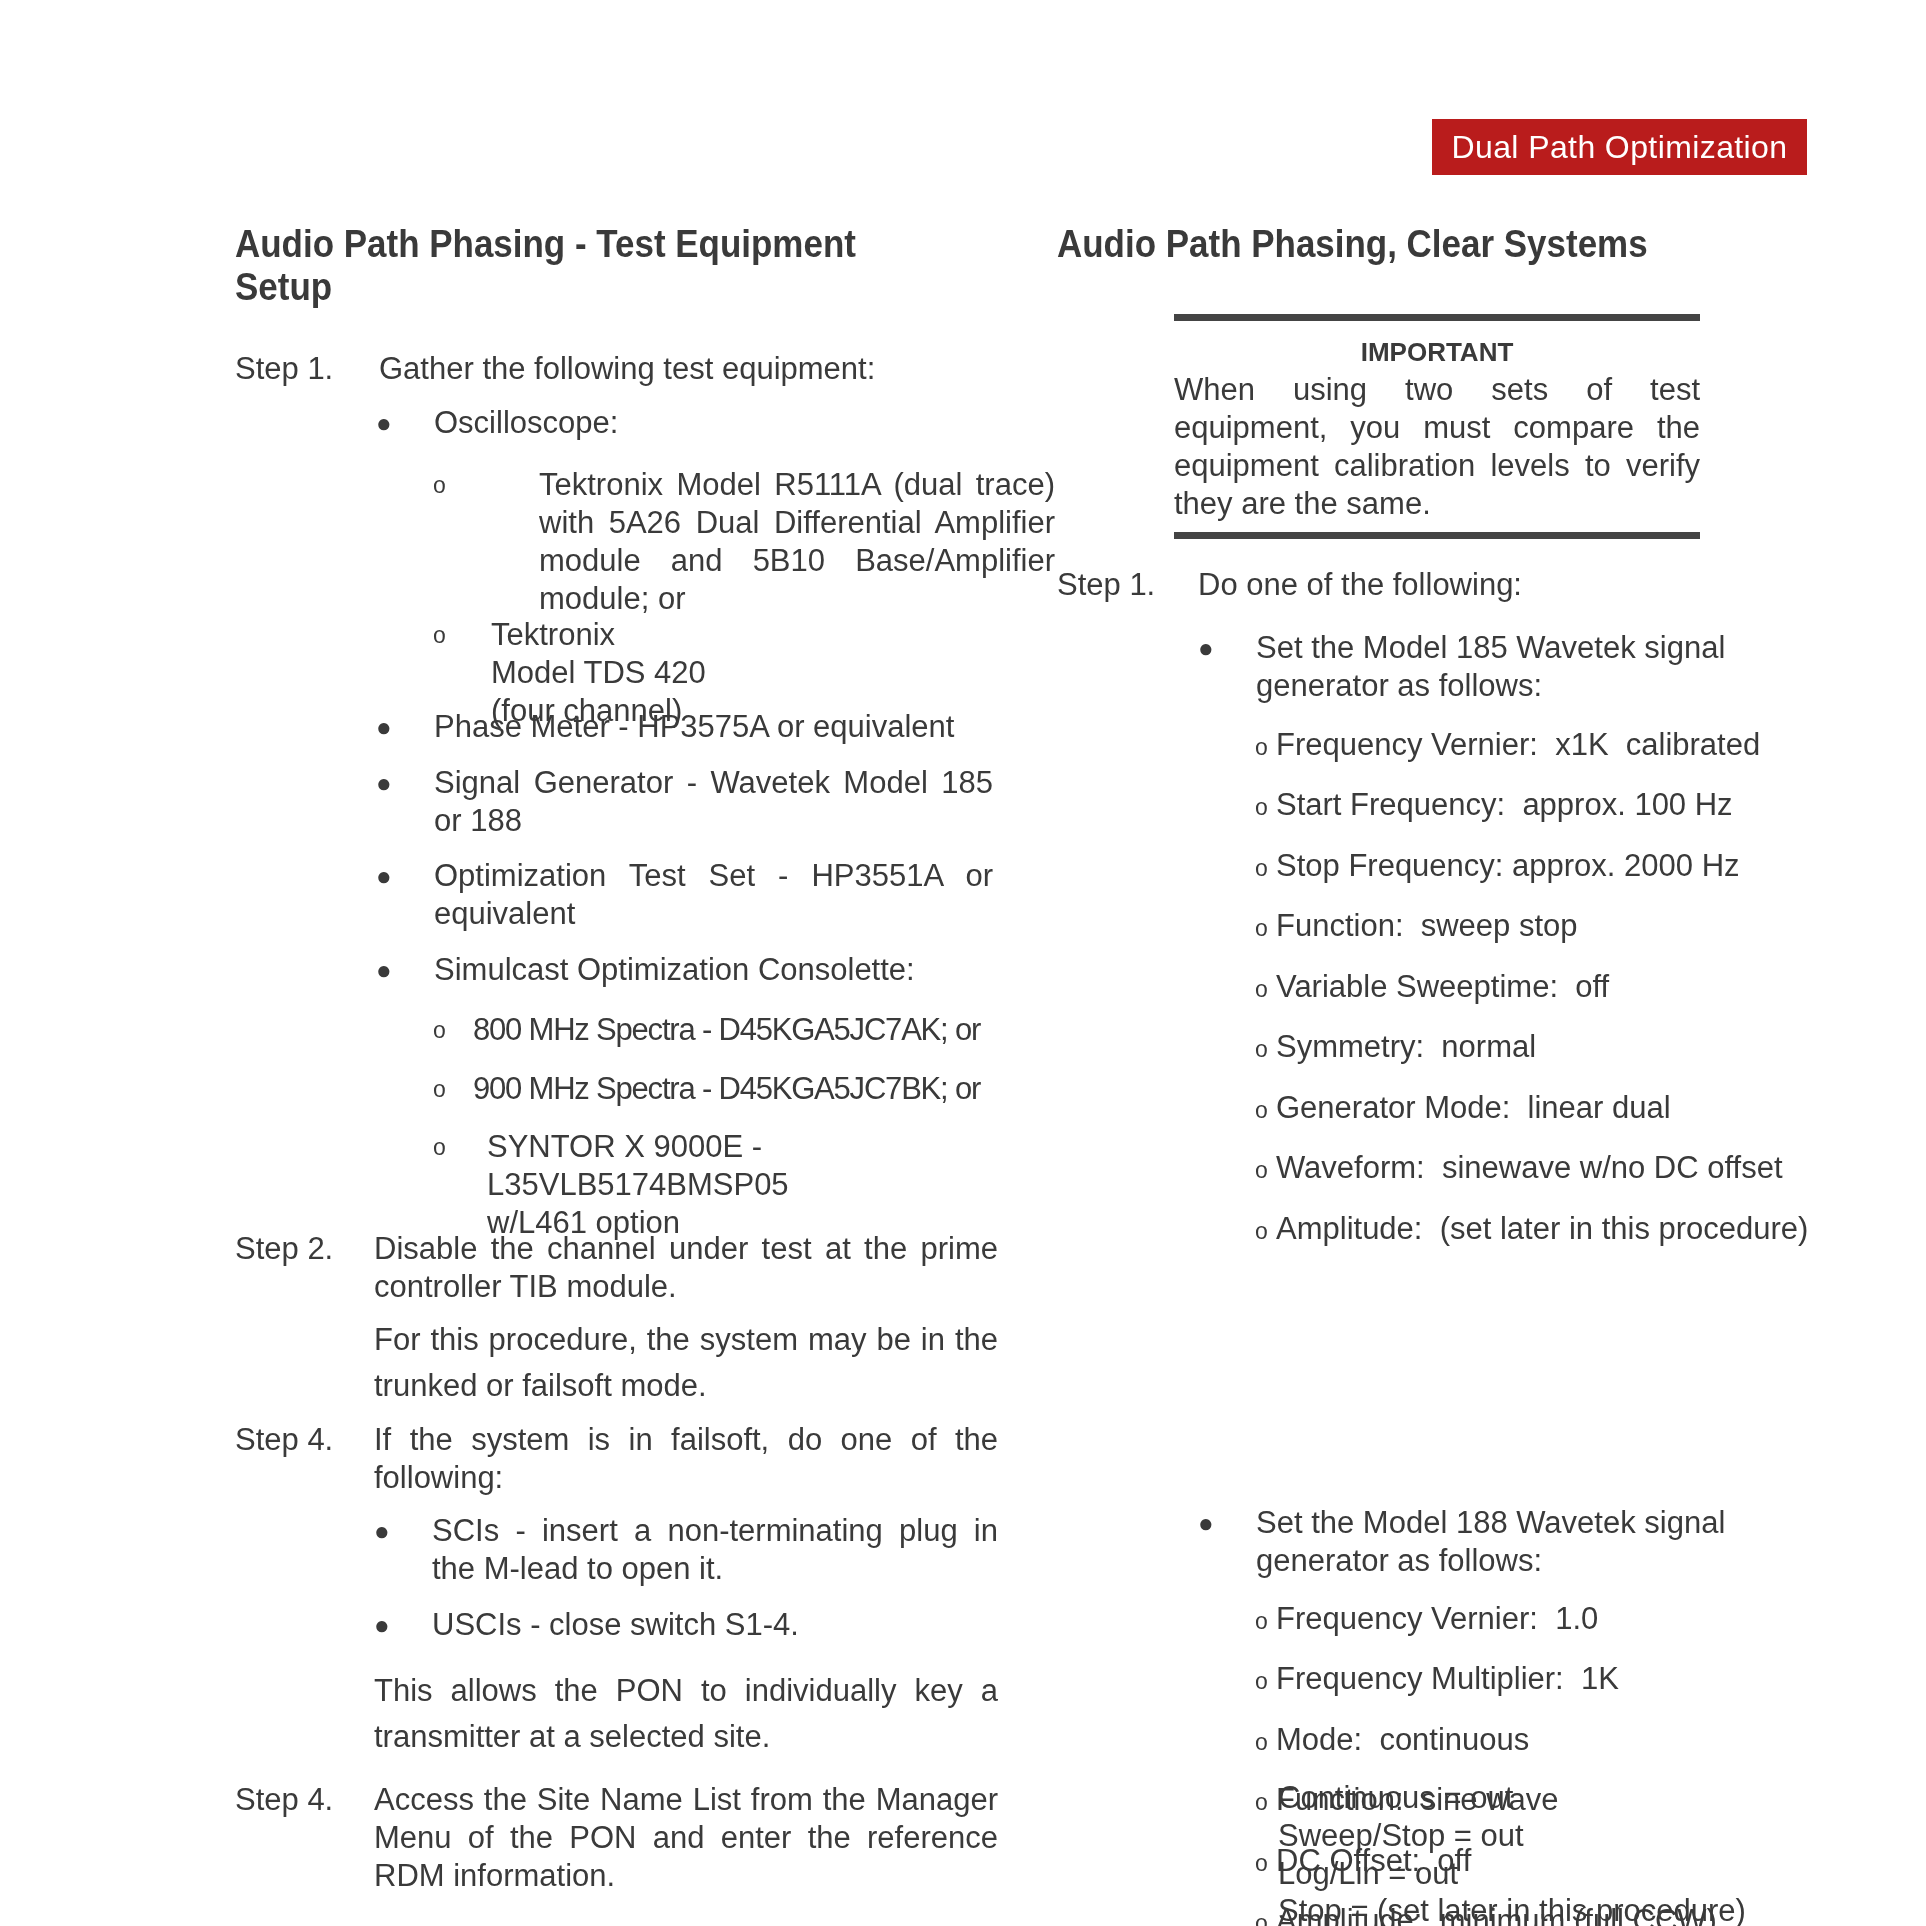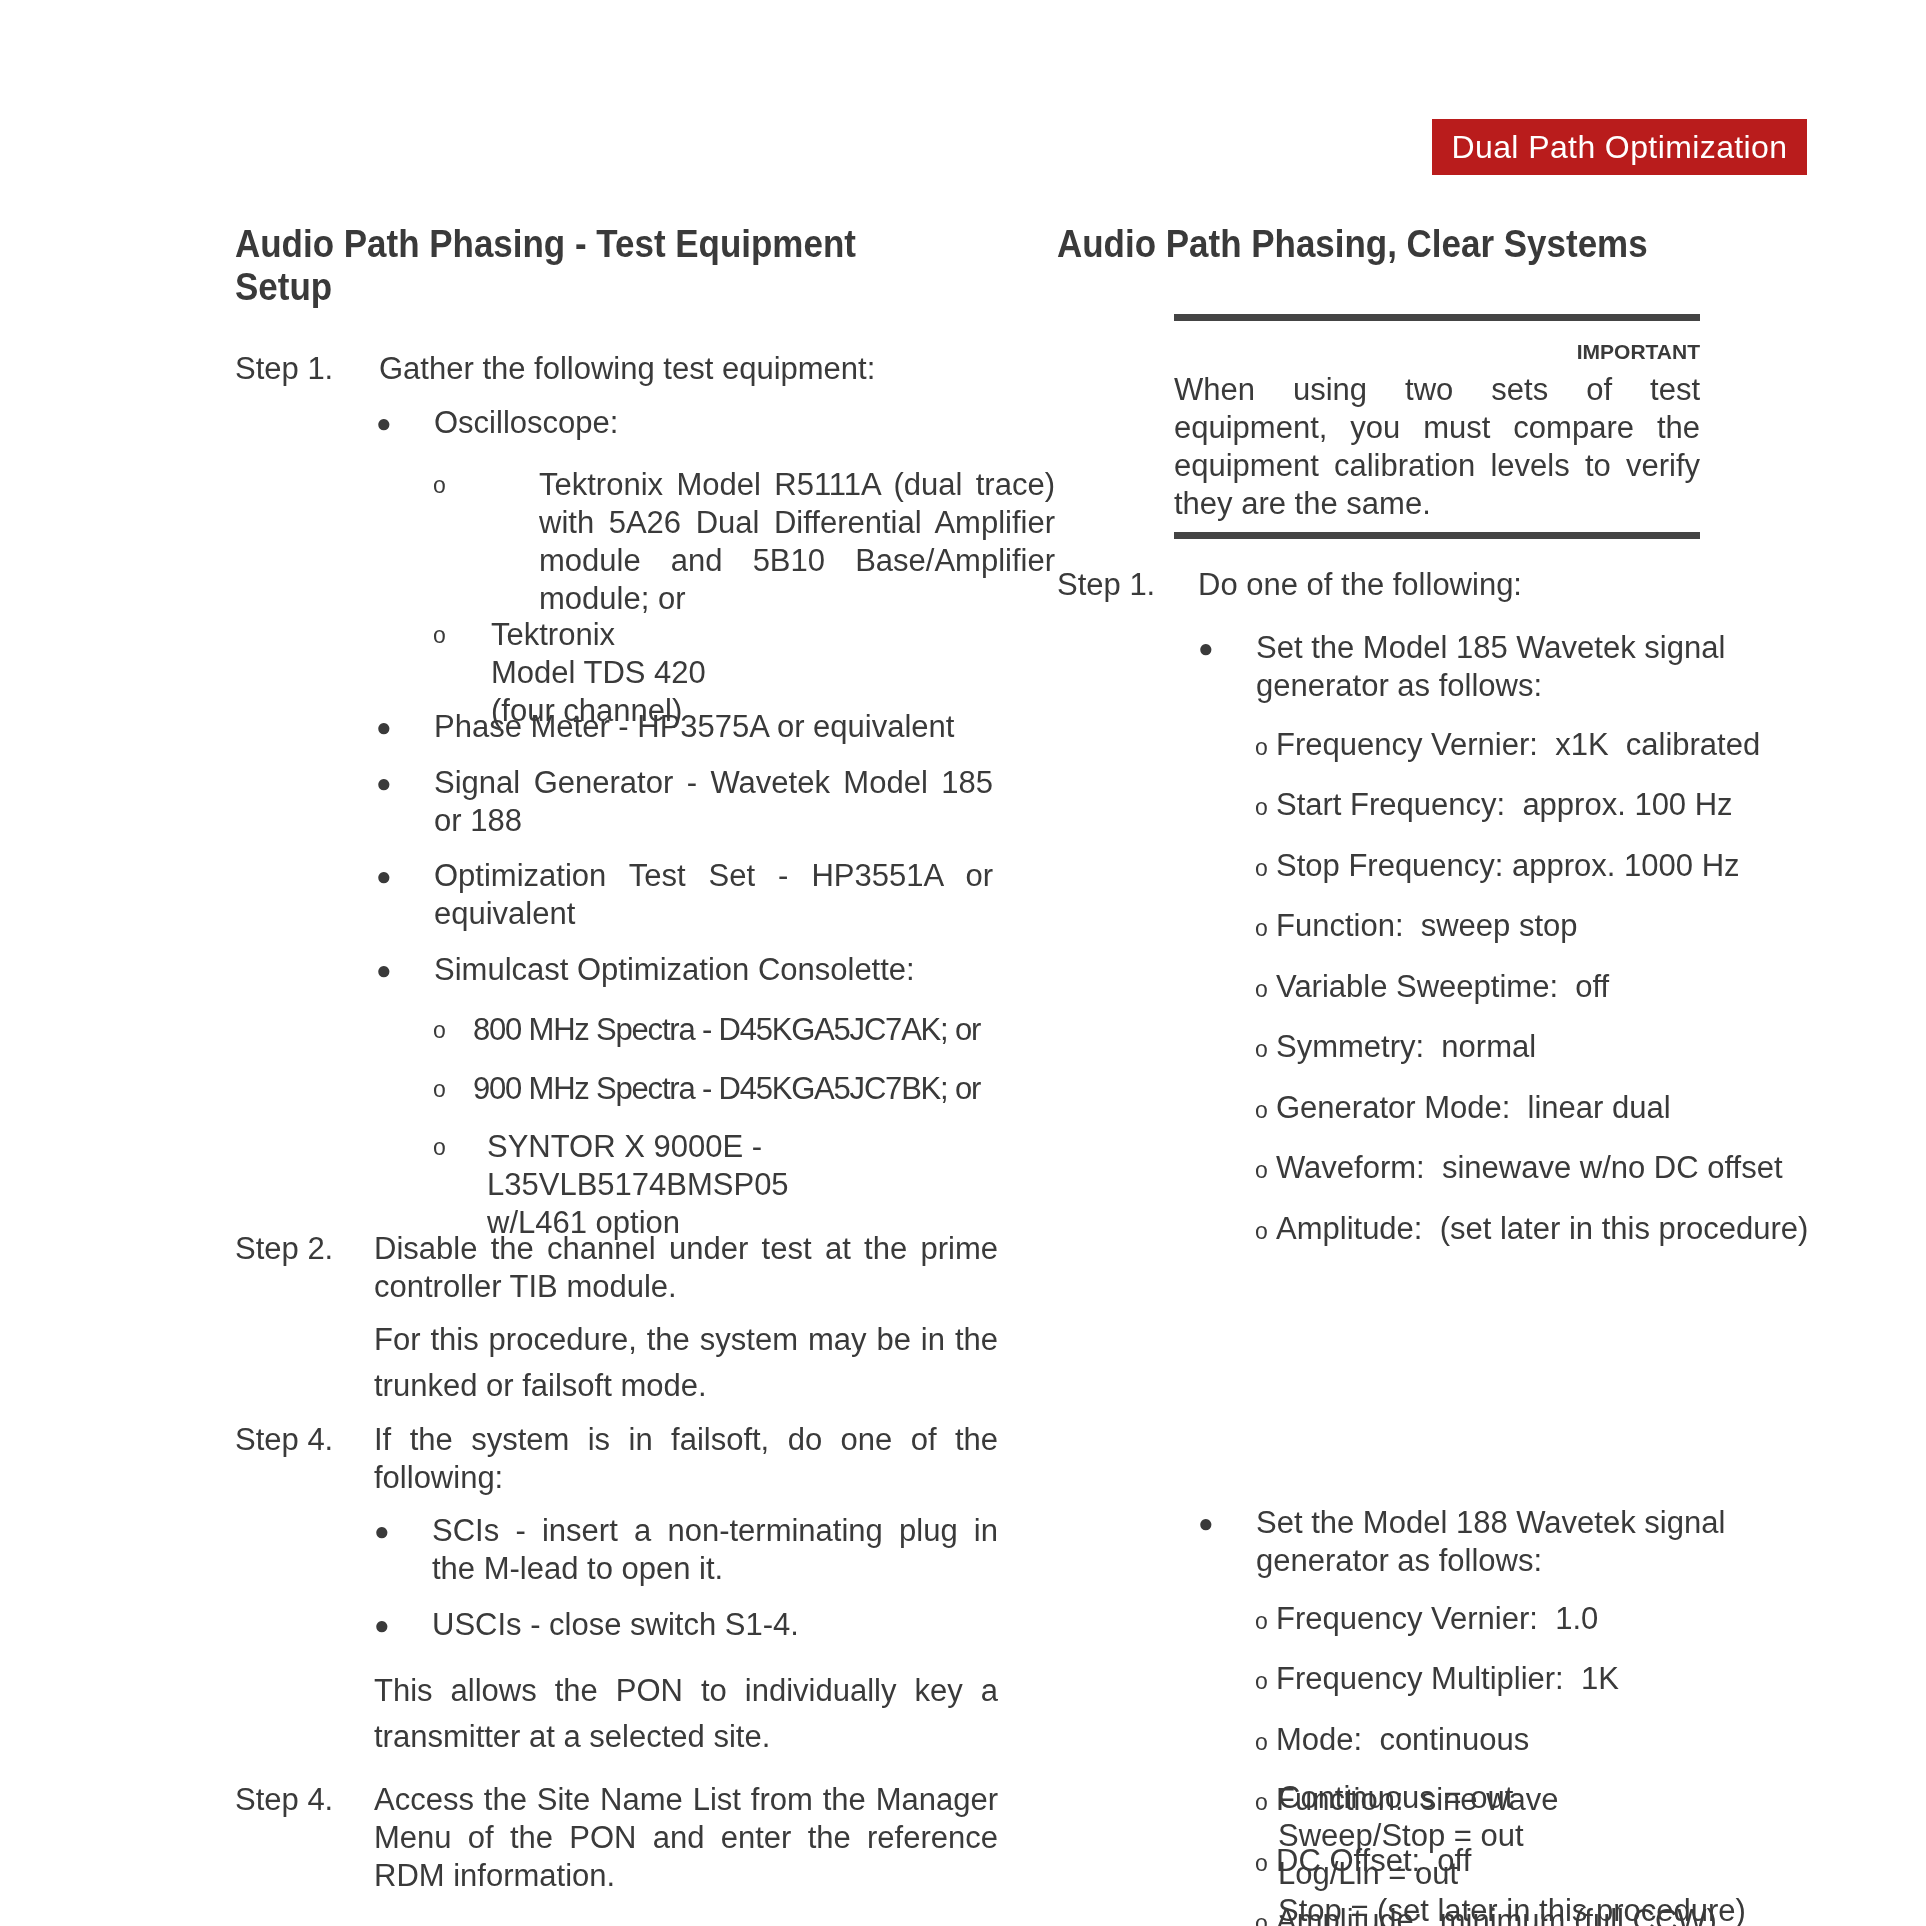--- a/index.html
+++ b/index.html
@@ -23,21 +23,21 @@
   .txt { font-size: 31px; line-height: 46px; }
   .step { position: absolute; left: 0; width: 770px; }
   .step-label { position: absolute; left: 0; top: 0; font-size: 31px; line-height: 38px; }
   .step-body { position: absolute; left: 144px; top: 0; width: 616px; font-size: 31px; line-height: 38px; text-align: justify; }
   .bullet-row { position: absolute; font-size: 31px; line-height: 38px; }
   .bullet-dot { position: absolute; left: 0; top: 0; font-size: 26px; }
   .bullet-text { position: absolute; top: 0; text-align: justify; }
   .sub-circle { position: absolute; left: 0; top: 0; font-size: 23px; }
   .important-box { position: absolute; left: 117px; width: 526px; }
   .rule { height: 7px; background: #444; }
-  .imp-title { text-align: right; font-size: 21px; line-height: 38px; font-weight: bold; margin-top: 11.6px; }
+  .imp-title { text-align: center; font-size: 26px; line-height: 38px; font-weight: bold; margin-top: 11.6px; }
   .imp-body { font-size: 31px; line-height: 38px; text-align: justify; }
   .rline { position: absolute; font-size: 31px; line-height: 38px; }
   .rline .o { display: inline-block; width: 21px; font-size: 23px; }
 </style>
 </head>
 <body>
 
 <div class="tab">Dual Path Optimization</div>
 
 <div class="col col-left">
@@ -149,21 +149,21 @@
     <span class="step-body" style="left:141px; width:578px;">Do one of the following:</span>
   </div>
 
   <div class="bullet-row" style="left:141px; top:406px; width:632px;">
     <span class="bullet-dot">●</span>
     <span class="bullet-text" style="left:58px; width:566px; text-align:left;">Set the Model 185 Wavetek signal generator as follows:</span>
   </div>
   <div id="settings185" style="position:absolute; left:198px; top:503px; width:578px;">
       <div class="rline" style="top: 0px; left: 0px;"><span class="o">o</span><span style="white-space: pre;">Frequency Vernier:  x1K  calibrated</span></div>
       <div class="rline" style="top: 60px; left: 0px;"><span class="o">o</span><span style="white-space: pre;">Start Frequency:  approx. 100 Hz</span></div>
-      <div class="rline" style="top: 121px; left: 0px;"><span class="o">o</span><span style="white-space: pre;">Stop Frequency: approx. 1000 Hz</span></div>
+      <div class="rline" style="top: 121px; left: 0px;"><span class="o">o</span><span style="white-space: pre;">Stop Frequency: approx. 2000 Hz</span></div>
       <div class="rline" style="top: 181px; left: 0px;"><span class="o">o</span><span style="white-space: pre;">Function:  sweep stop</span></div>
       <div class="rline" style="top: 242px; left: 0px;"><span class="o">o</span><span style="white-space: pre;">Variable Sweeptime:  off</span></div>
       <div class="rline" style="top: 302px; left: 0px;"><span class="o">o</span><span style="white-space: pre;">Symmetry:  normal</span></div>
       <div class="rline" style="top: 363px; left: 0px;"><span class="o">o</span><span style="white-space: pre;">Generator Mode:  linear dual</span></div>
       <div class="rline" style="top: 423px; left: 0px;"><span class="o">o</span><span style="white-space: pre;">Waveform:  sinewave w/no DC offset</span></div>
       <div class="rline" style="top: 484px; left: 0px;"><span class="o">o</span><span style="white-space: pre;">Amplitude:  (set later in this procedure)</span></div>
     </div>
 
   <div class="bullet-row" style="left:141px; top:1281px; width:632px;">
     <span class="bullet-dot">●</span>

